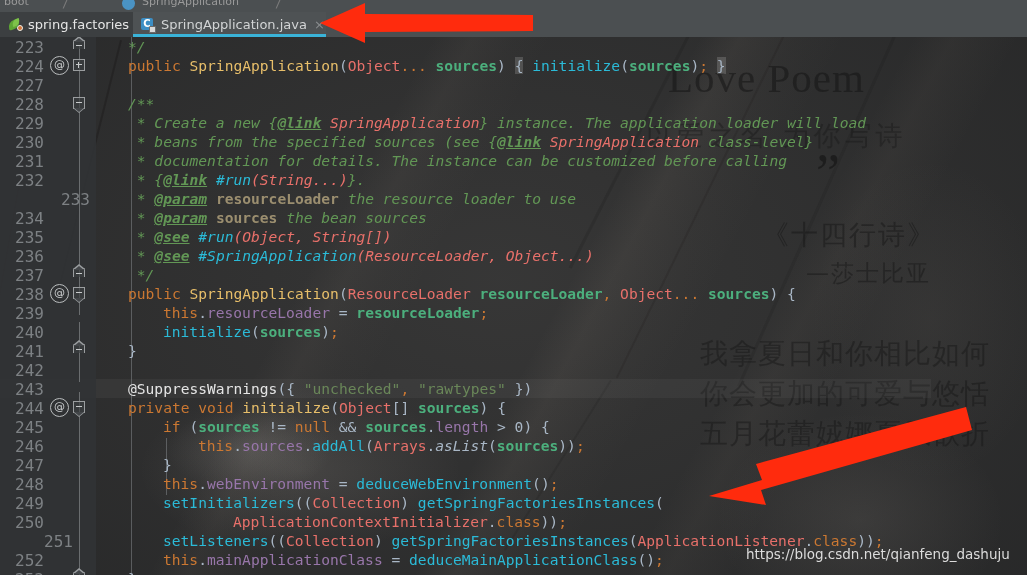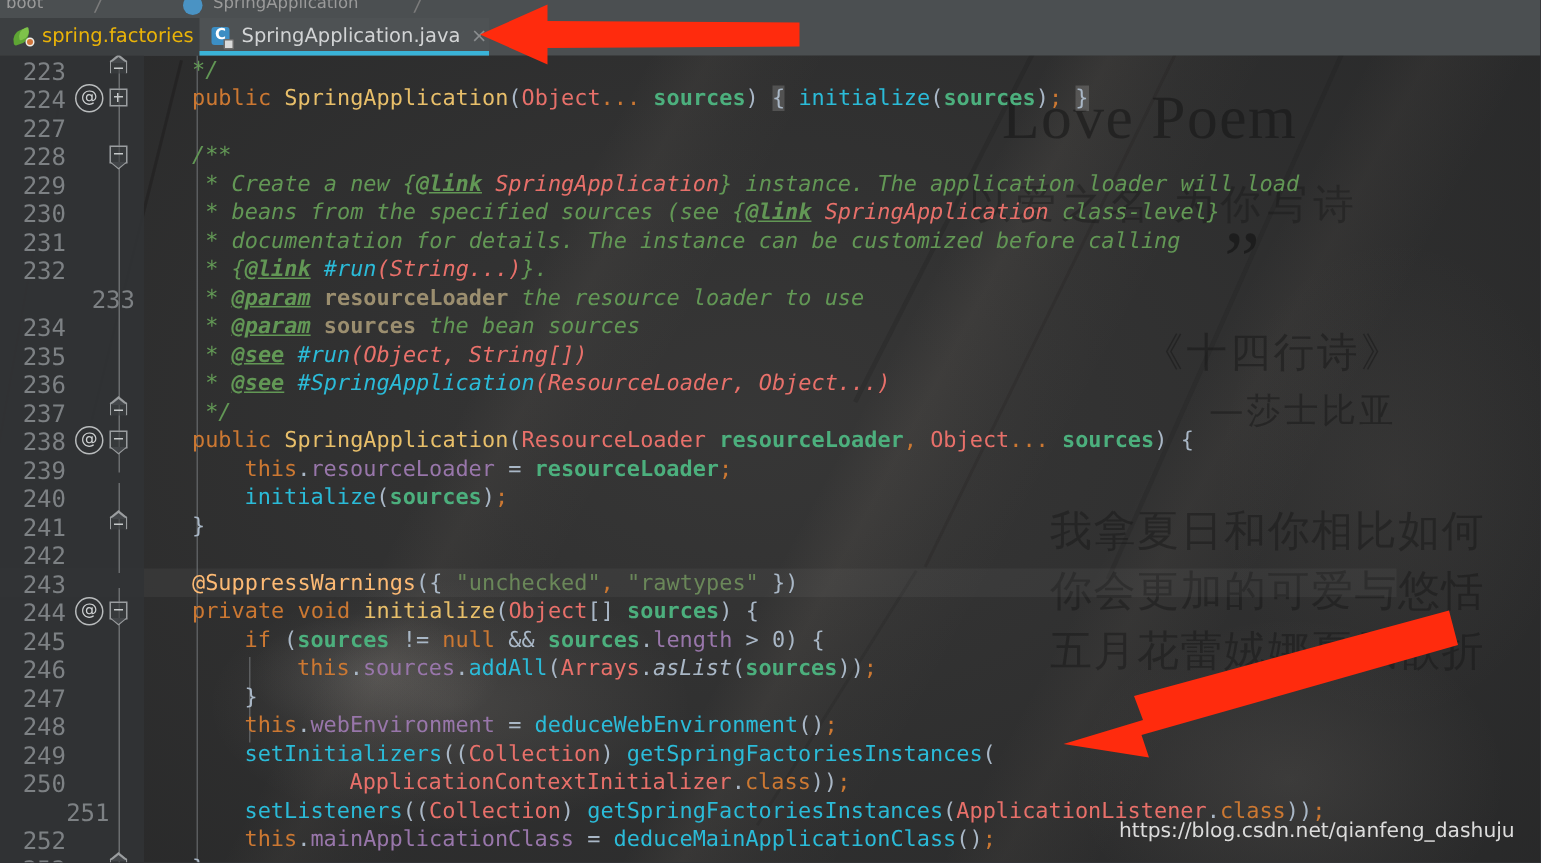--- a/index.html
+++ b/index.html
@@ -56,21 +56,21 @@
      font-family:"DejaVu Sans","Liberation Sans",sans-serif;white-space:nowrap;}
   .crumb-sep{position:absolute;top:-4px;color:#7b7b7b;font-size:12px;}
   .crumb-dot{position:absolute;left:122px;top:-3px;width:13px;height:13px;border-radius:50%;background:#4a93c4;}
 
   
   .tabbar{position:absolute;left:0;top:12px;width:1027px;height:25px;background:#4b4f51;}
   .tab{position:absolute;top:0;height:25px;display:flex;align-items:center;
        font-family:"DejaVu Sans","Liberation Sans",sans-serif;font-size:13px;white-space:nowrap;}
   .tab.inactive{left:0;width:133px;background:#3c3f41;padding-left:8px;}
   .tab.active{left:133px;width:185px;background:#4e5254;padding-left:8px;}
-  .tab .tab-label{color:#eab308;margin-left:6px;}
+  .tab .tab-label{color:#e5e5e5;margin-left:6px;}
   .tab.active .tab-label{color:#d2d4d5;}
   .tab .tab-close{color:#8a8d8f;margin-left:7px;font-size:13px;cursor:pointer;}
   .tab .underline{position:absolute;left:0;bottom:0;width:100%;height:3px;background:#3ab3d8;}
 
   
   .leaf-ico{position:relative;width:14px;height:13px;flex:0 0 14px;}
   .leaf-ico .lf{position:absolute;left:0;top:2px;width:12px;height:9px;
      background:#5ea534;border-radius:10px 2px 10px 2px;transform:rotate(-18deg);}
   .leaf-ico .lf2{position:absolute;left:4px;top:1px;width:8px;height:7px;
      background:#7ec24a;border-radius:8px 1px 8px 1px;transform:rotate(-18deg);}
@@ -122,21 +122,21 @@
   .type{color:#e8706a;margin-top:35px;}          
   .param{color:#4caf7d;font-weight:bold;} 
   .field{color:#9876aa;}         
   .mth{color:#2bbbd8;}           
   .pun{color:#a9b7c6;}           
   .sem{color:#cc7832;}
   .cmt{color:#629755;font-style:italic;}
   .tag{color:#629755;font-style:italic;font-weight:bold;text-decoration:underline;}
   .lnk{color:#e8706a;font-style:italic;}
   .lnkb{color:#2bbbd8;font-style:italic;}
-  .ann{color:#fdba74;}
+  .ann{color:#e5e5e5;}
   .str{color:#6a8759;}
   .brace-hl{background:rgba(255,255,255,.16);}
   .dots{color:#cc7832;}
   .stat{color:#a9b7c6;font-style:italic;}
 
   
   .arrow{position:absolute;}
 
   
   .csdn{position:absolute;left:746px;top:546px;font-size:13.5px;color:#dcdcdc;

